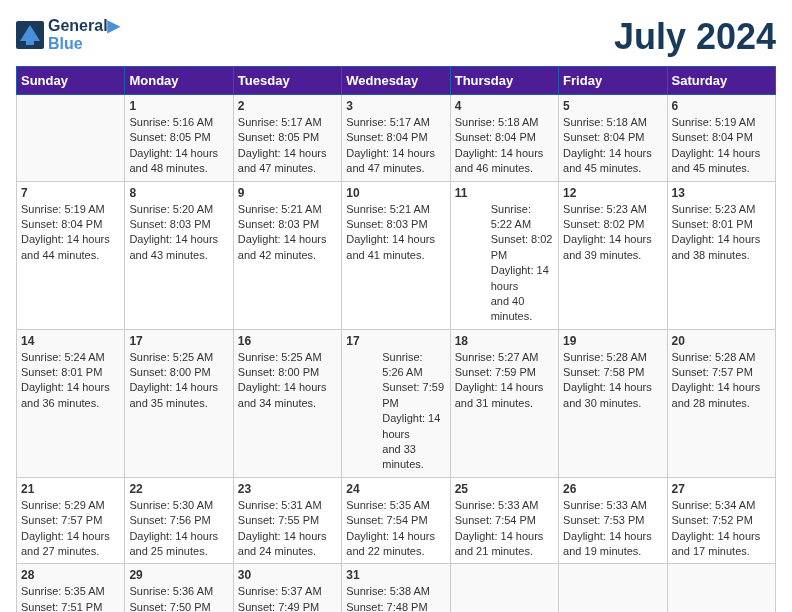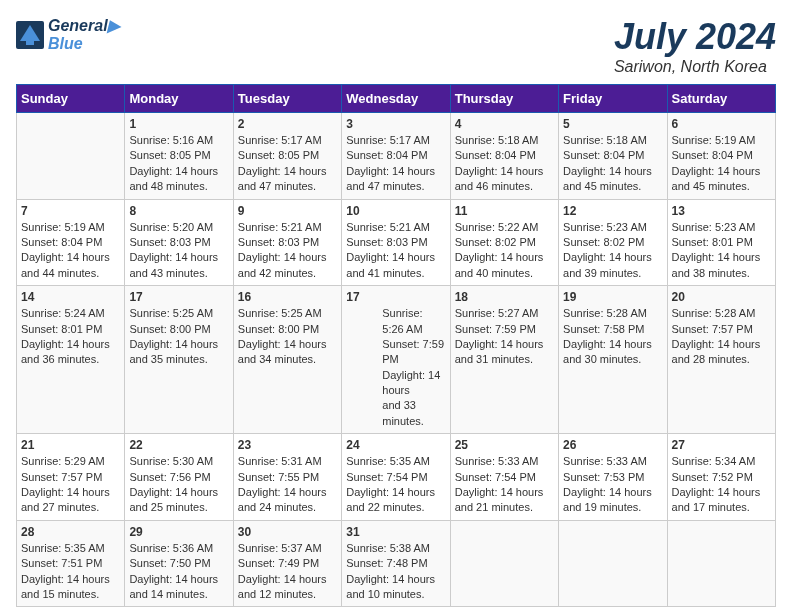--- a/index.html
+++ b/index.html
@@ -8,21 +8,20 @@
       background: #fff;
       width: 792px;
       min-height: 612px;
       padding: 16px;
     }
     .header {
       display: flex;
       justify-content: space-between;
       align-items: flex-start;
       margin-bottom: 8px;
-      font-style: italic;
     }
     .logo {
       display: flex;
       align-items: center;
     }
     .logo-icon {
       width: 28px;
       height: 28px;
       margin-right: 4px;
     }
@@ -92,21 +91,20 @@
       <polygon points="14,4 24,20 4,20" fill="#4a90d9"></polygon>
       <rect x="10" y="18" width="8" height="6" fill="#4a90d9"></rect>
     </svg>
     <div>
       <div style="font-size:16px;font-weight:bold;color:#1a3a5c;">General<span style="color:#4a90d9;">▶</span></div>
       <div style="font-size:16px;font-weight:bold;color:#4a90d9;">Blue</div>
     </div>
   </div>
   <div class="title-block">
     <div class="month-title">July 2024</div>
-    <div class="subtitle">Sariwon, North Korea</div>
   </div>
 </div>
 
 <table>
   <thead>
     <tr>
     <th>Sunday</th>
         <th>Monday</th>
         <th>Tuesday</th>
         <th>Wednesday</th>
@@ -185,21 +183,21 @@
         </td>
         <td>
           <span class="day-num">10</span>
           <div class="day-info" style="white-space: pre-line;">Sunrise: 5:21 AM
 Sunset: 8:03 PM
 Daylight: 14 hours
 and 41 minutes.</div>
         </td>
         <td>
           <span class="day-num">11</span>
-          <div class="day-info" style="white-space: pre-line;">Sunrise: 5:22 AM
+          <div class="day-info" style="white-space: pre-line; margin-left: 36px;">Sunrise: 5:22 AM
 Sunset: 8:02 PM
 Daylight: 14 hours
 and 40 minutes.</div>
         </td>
         <td>
           <span class="day-num">12</span>
           <div class="day-info" style="white-space: pre-line;">Sunrise: 5:23 AM
 Sunset: 8:02 PM
 Daylight: 14 hours
 and 39 minutes.</div>

